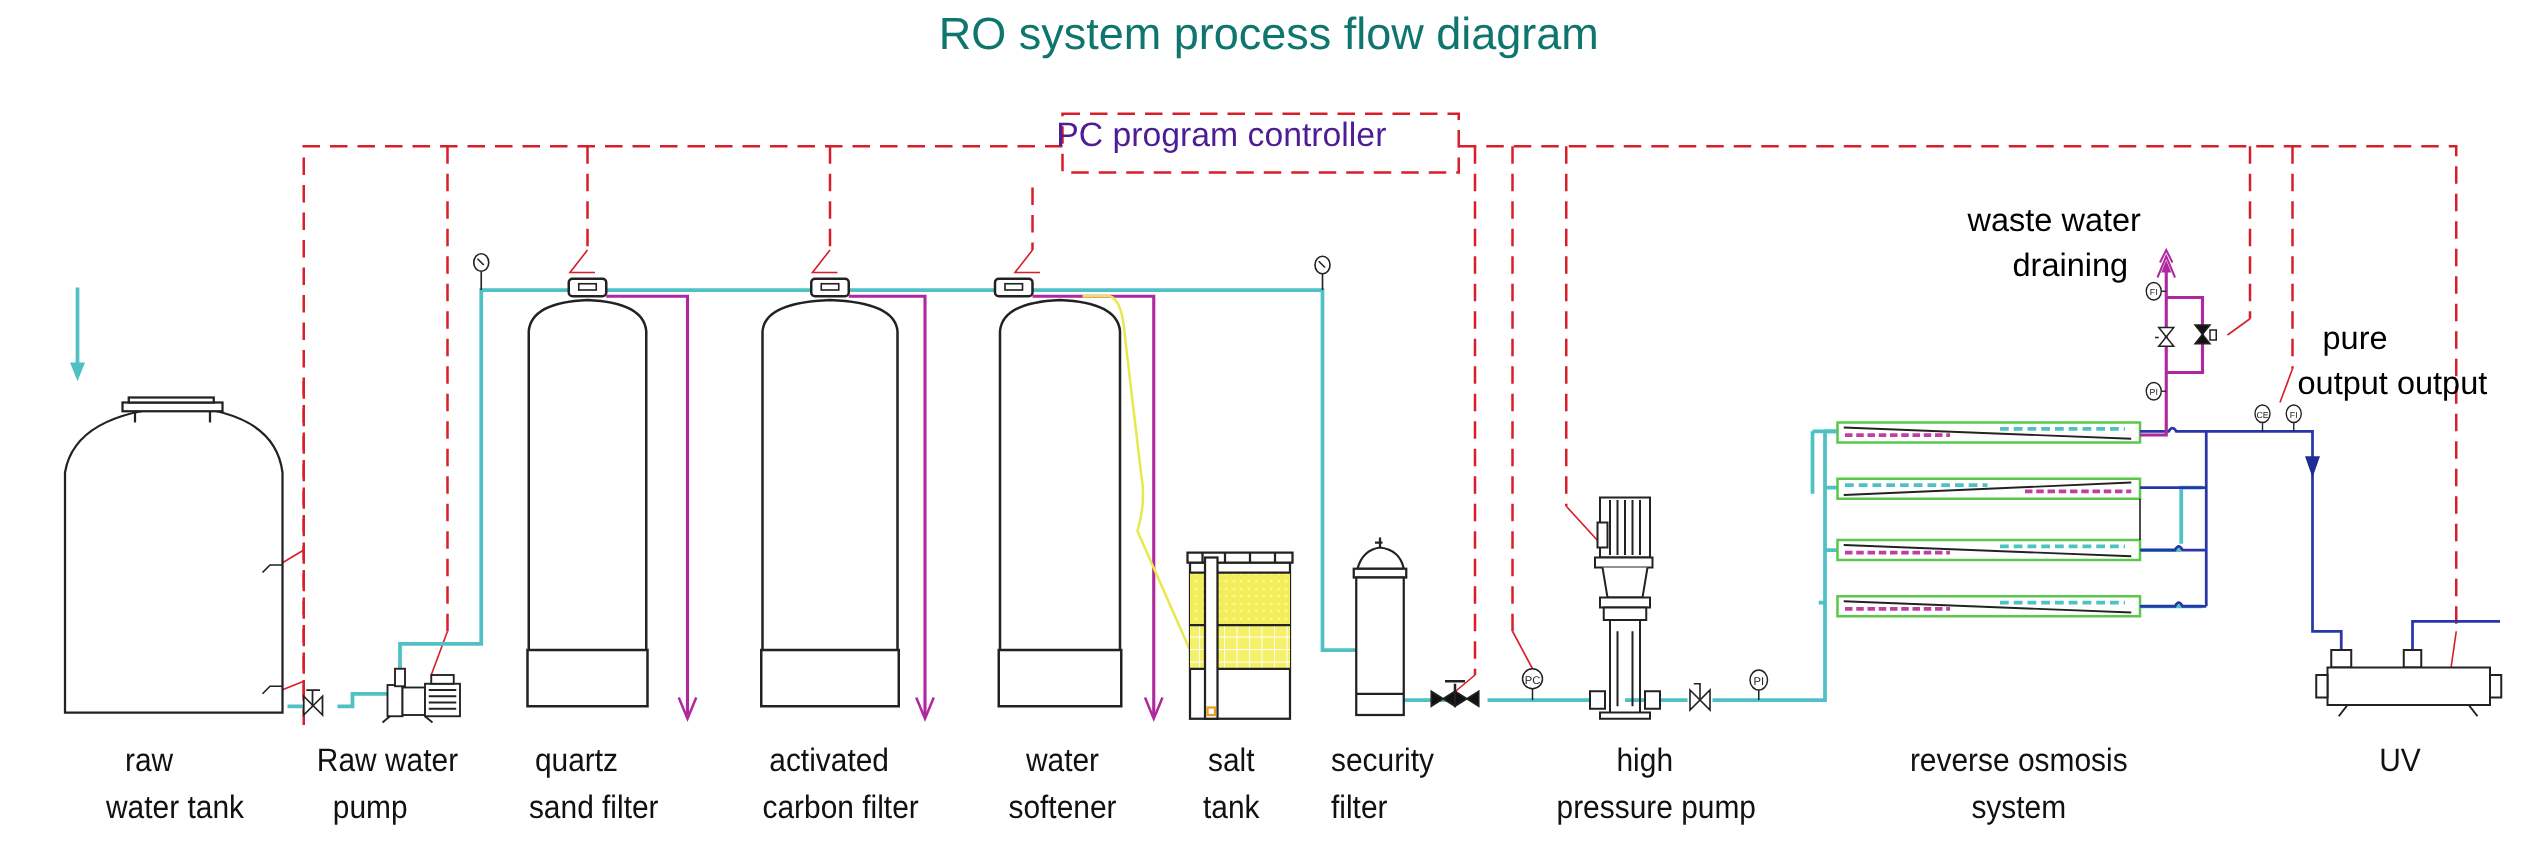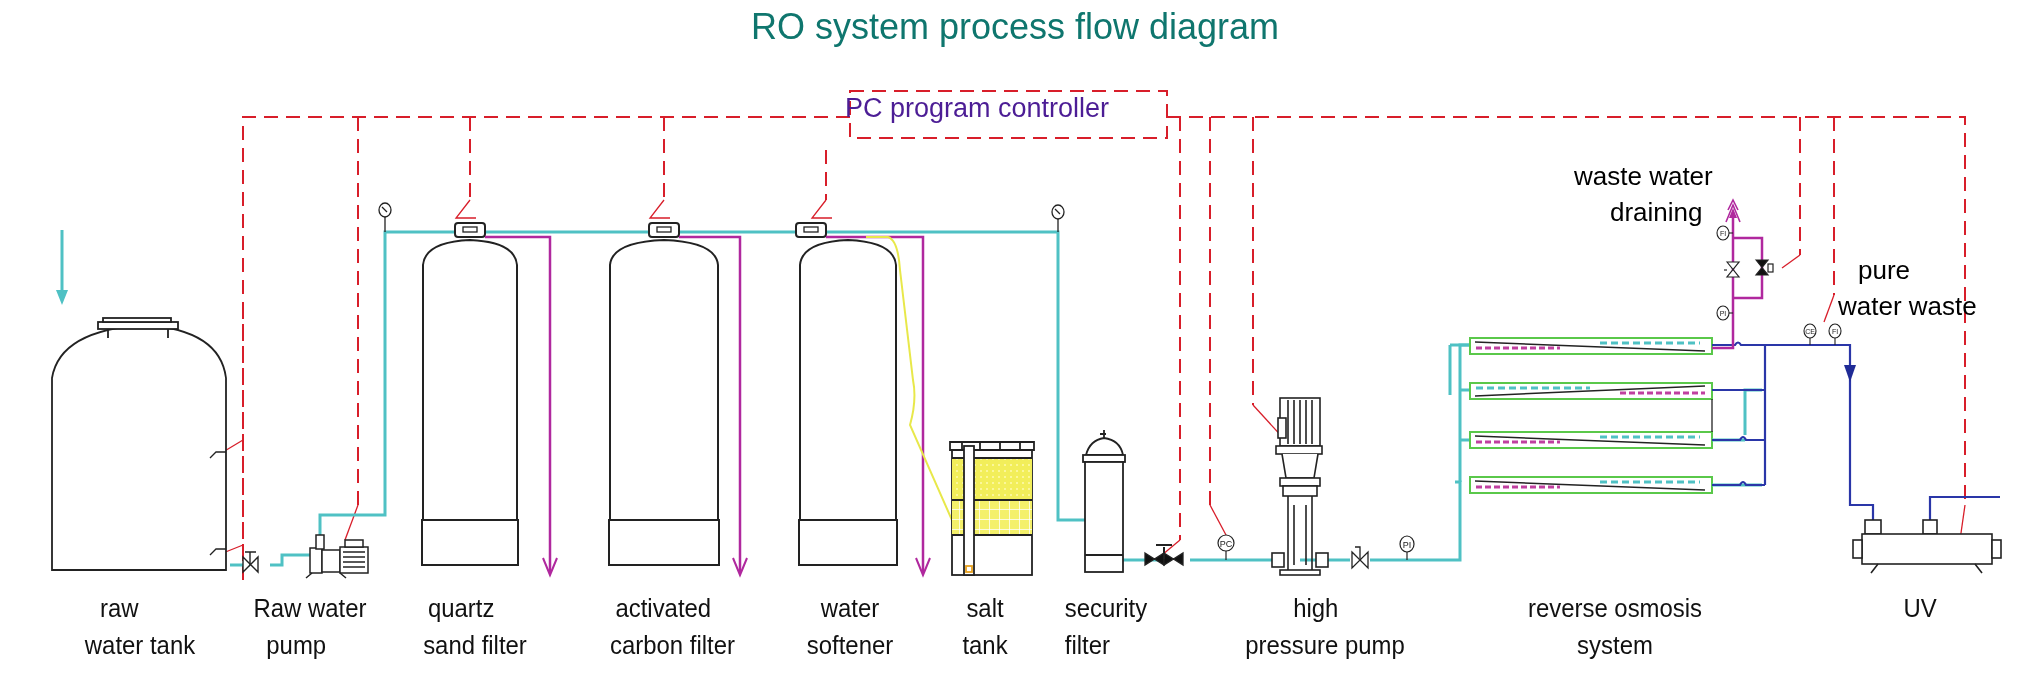--- a/index.html
+++ b/index.html
@@ -271,21 +271,21 @@
       <rect x="1992" y="540" width="9" height="18"></rect>
       <path d="M1878 564 L1871 573 M1975 564 L1982 573"></path>
     </g>
   </svg>
 
   <div class="pc">PC program controller</div>
 
   <div class="ann" style="left:1574px;top:158px;">waste water</div>
   <div class="ann" style="left:1574px;top:194px;margin-left:36px;">draining</div>
   <div class="ann" style="left:1858px;top:252px;">pure</div>
-  <div class="ann" style="left:1838px;top:288px;">water waste</div>
+  <div class="ann" style="left:1838px;top:288px;">output output</div>
 
   <div class="lbl" style="left:50px;top:590px;width:180px;">
     <div style="margin-left:-45px">raw</div>
       <div>water tank</div>
   </div>
   <div class="lbl" style="left:245px;top:590px;width:130px;">
     <div>Raw water</div>
       <div style="margin-left:-30px">pump</div>
   </div>
   <div class="lbl" style="left:405px;top:590px;width:140px;">

